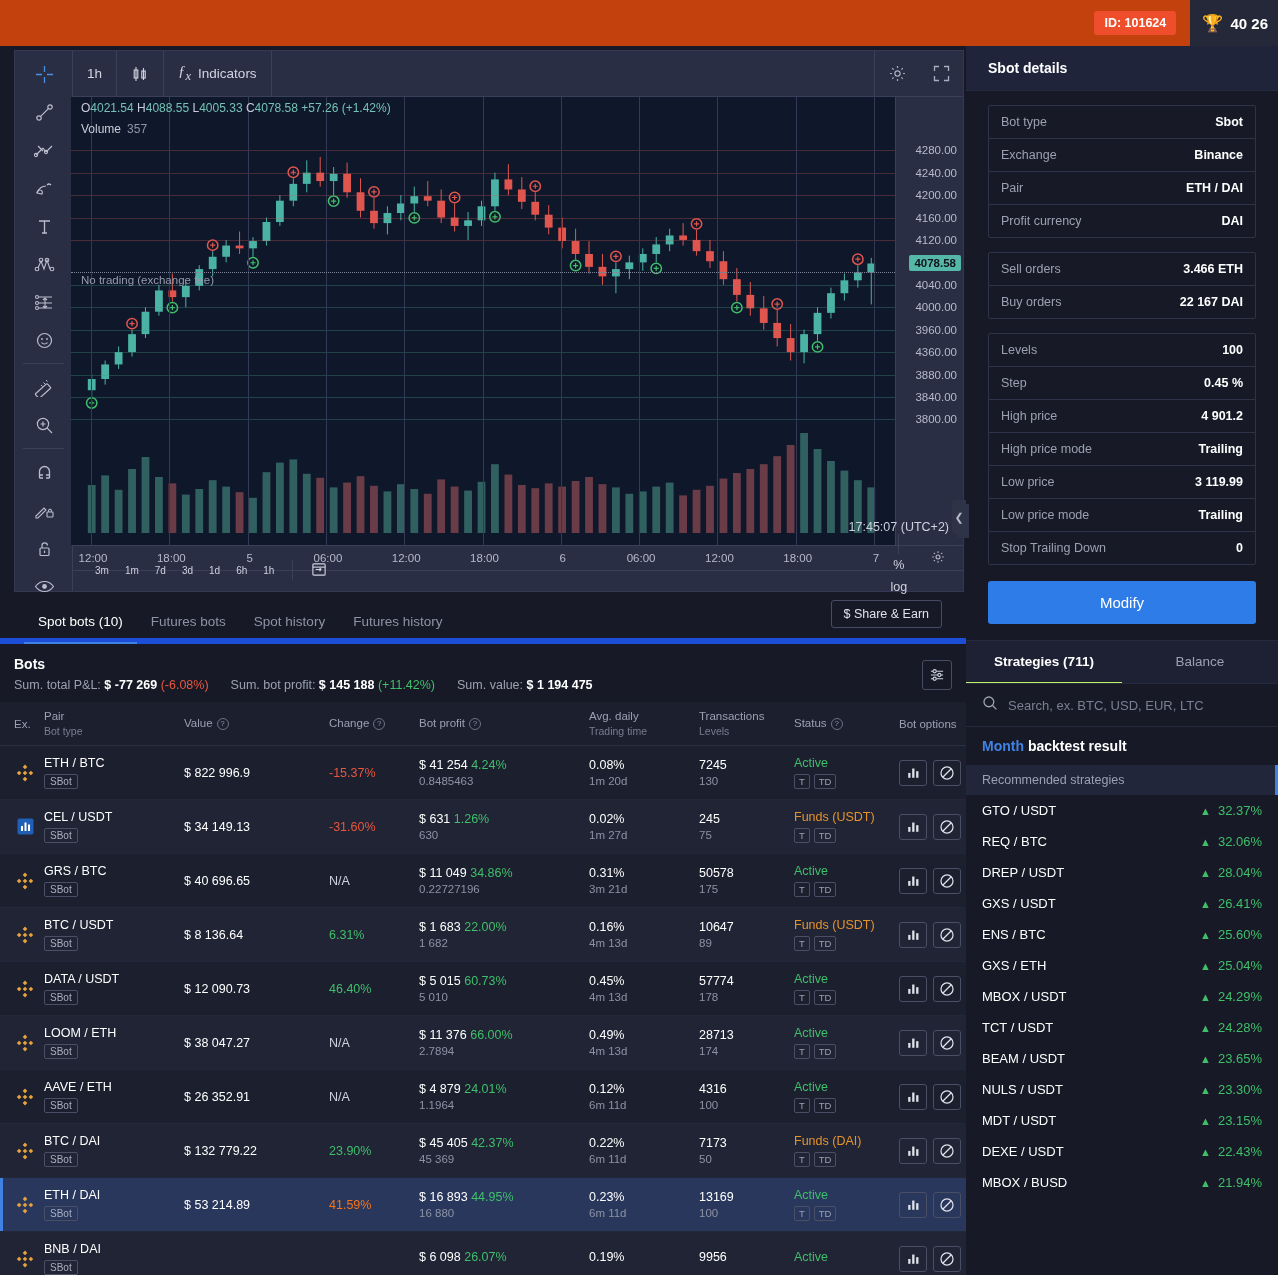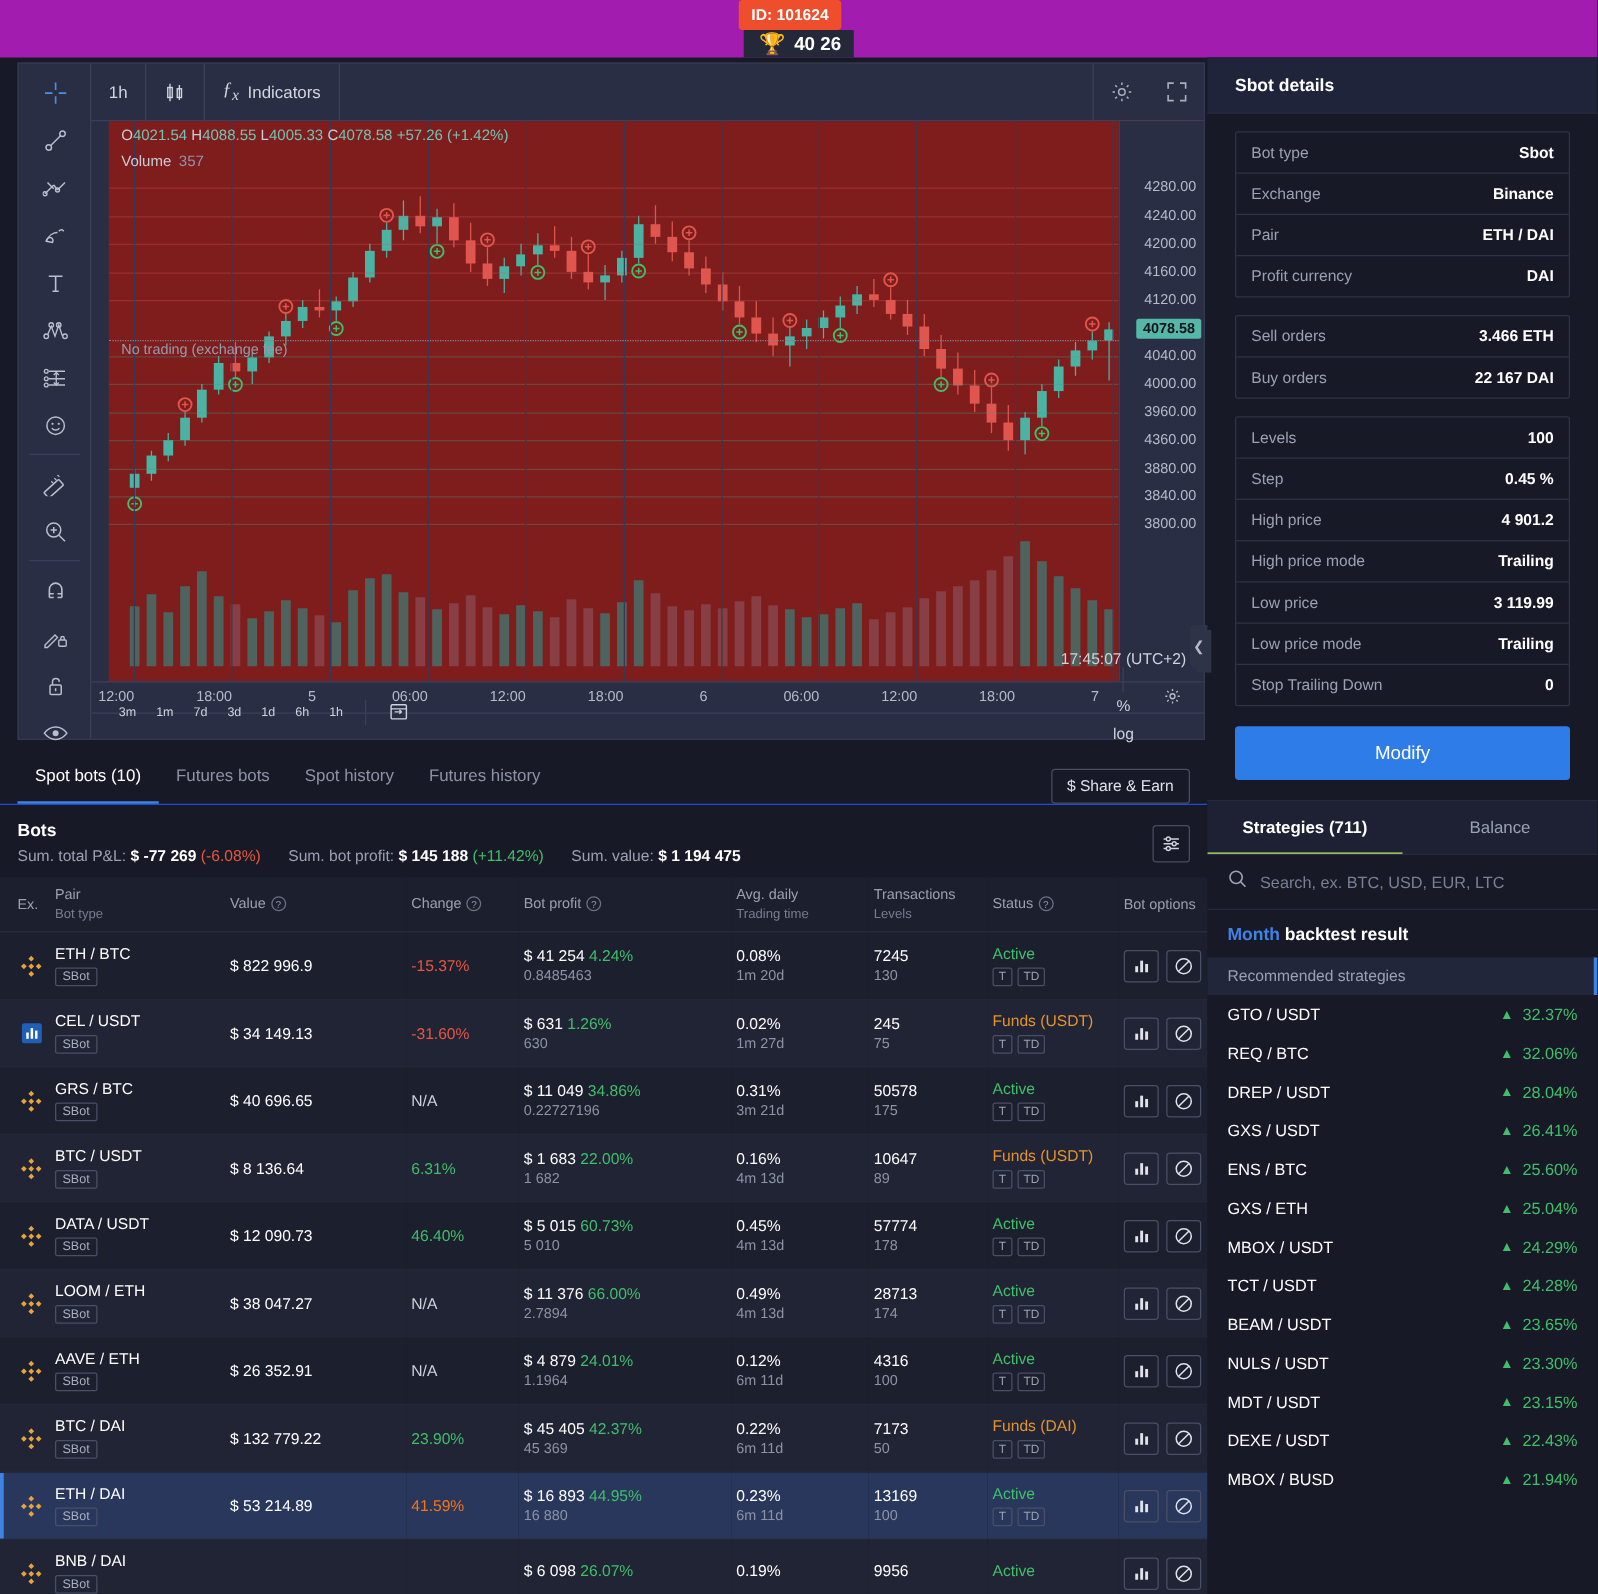--- a/index.html
+++ b/index.html
@@ -8,22 +8,22 @@
     background: #171a26;
     font-family: "Liberation Sans", sans-serif;
     color: #d8dbe3;
     overflow: hidden;
   }
   .app { position: relative; width: 1278px; height: 1275px; }
 
   
   .topbar {
     position: absolute; left: 0; top: 0; width: 1278px; height: 46px;
-    background: #a21caf; display: flex; align-items: center;
-    justify-content: flex-end; padding-right: 0; flex-direction: column;
+    background: #c2410c; display: flex; align-items: center;
+    justify-content: flex-end; padding-right: 0;
   }
   .id-badge {
     background: #ef4e2c; color: #fff; font-size: 12.5px; font-weight: bold;
     padding: 5px 10px; border-radius: 3px; margin-right: 14px;
   }
   .trophy-box {
     background: #242838; height: 46px; display: flex; align-items: center;
     padding: 0 10px 0 12px; gap: 7px;
   }
   .trophy-ico { color: #e9e23c; font-size: 17px; line-height: 1; }
@@ -58,22 +58,22 @@
   }
   .draw-btn {
     width: 58px; height: 38px; display: flex; align-items: center;
     justify-content: center; cursor: pointer; color: #b9bdcd;
   }
   .draw-btn.active { color: #4a90e2; }
   .rail-sep { height: 1px; background: #3b3f59; margin: 4px 8px; }
 
   
   .chart-area {
-    position: absolute; left: 72px; top: 46px; right: 0; height: 448px;
-    background: #7f1d1d; overflow: hidden;
+    position: absolute; left: 56px; top: 46px; right: 0; height: 448px;
+    background: #0f172a; overflow: hidden;
   }
   .price-axis {
     position: absolute; right: 0; top: 0; width: 68px; height: 448px;
     border-left: 1px solid #3b3f59; background: #2a2e45;
   }
   .px-lbl {
     position: absolute; right: 6px; font-size: 11.5px; color: #b6bacb;
     transform: translateY(-50%); white-space: nowrap;
   }
   .px-cur {
@@ -128,22 +128,22 @@
   .bb-right { margin-left: auto; display: flex; align-items: center; gap: 0; flex-direction: column; }
   .bb-opt { font-size: 12.5px; color: #cfd2dd; padding: 4px 9px; cursor: pointer; }
   .bb-opt.on { color: #3f82e4; }
 
   
   .bots-panel {
     position: absolute; left: 0; top: 600px; width: 966px; bottom: 0;
     background: #171a26;
   }
   .tabs {
-    height: 44px; display: flex; align-items: flex-end; padding: 0 14px;
-    border-bottom: 1px solid #1d4ed8; position: relative;
+    height: 44px; display: flex; align-items: flex-start; padding: 0 24px;
+    border-bottom: 6px solid #1d4ed8; position: relative;
   }
   .tab {
     font-size: 13.5px; color: #8d92a5; padding: 0 14px; height: 44px;
     line-height: 44px; cursor: pointer;
   }
   .tab.active { color: #fff; border-bottom: 2px solid #3f82e4; }
   .share-btn {
     margin-left: auto; border: 1px solid #474c63; color: #dfe2ea;
     font-size: 12.5px; padding: 6px 12px; border-radius: 3px; cursor: pointer;
   }

